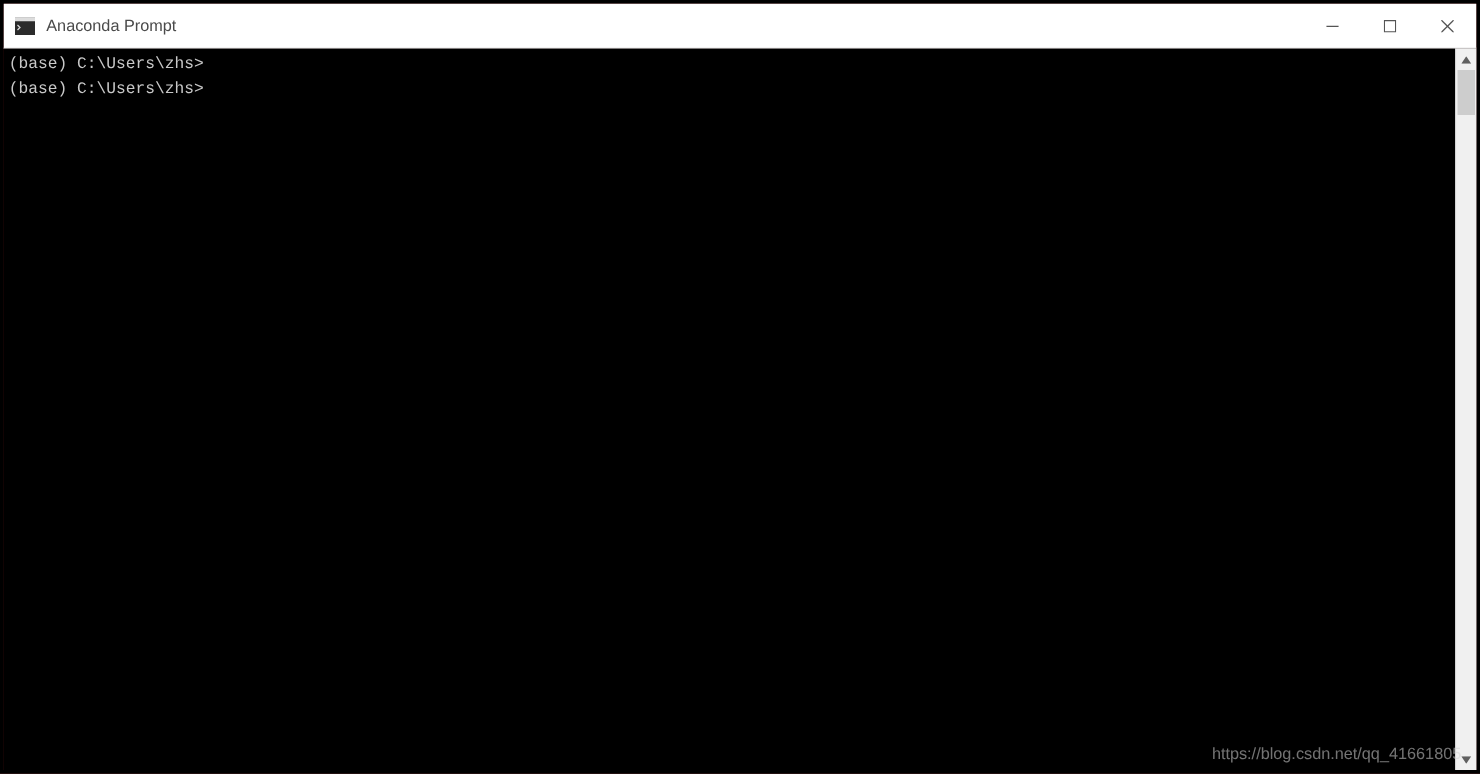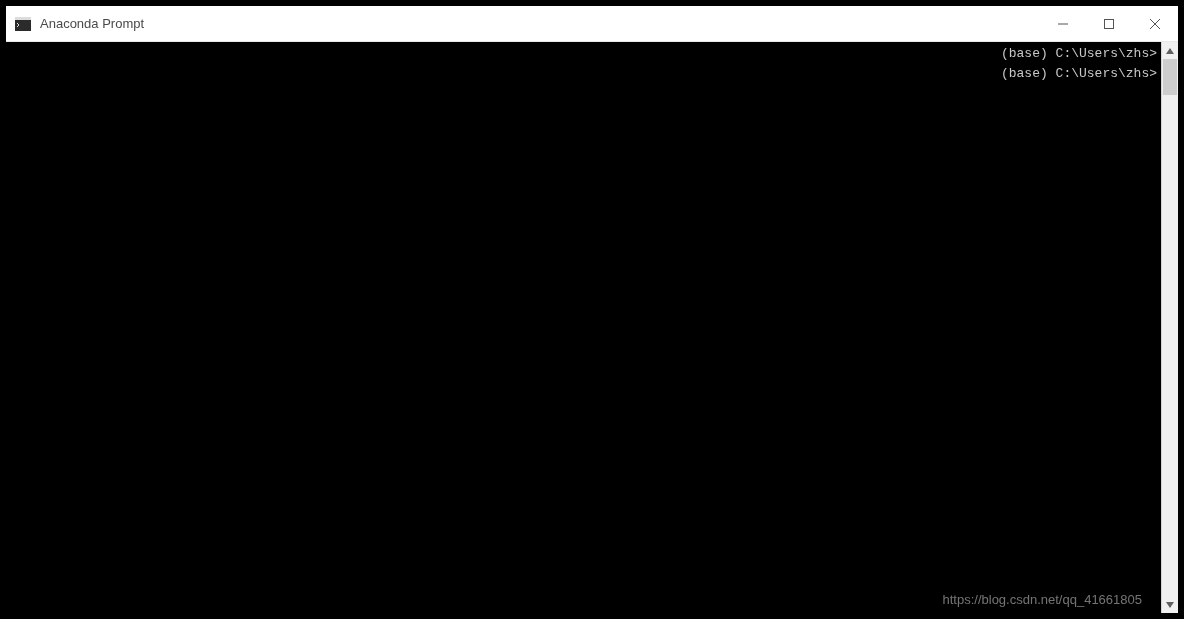--- a/index.html
+++ b/index.html
@@ -11,25 +11,24 @@
       font-family: "Segoe UI", Tahoma, sans-serif;
       background: #f0f0f0;
       width: 1184px;
       height: 619px;
       overflow: hidden;
     }
     .window {
       width: 1184px;
       height: 619px;
       background: #7f1d1d;
-      border: 6px solid #000000;
+      border: 3px solid #000000;
       display: flex;
       flex-direction: column;
       position: relative;
-      text-align: right;
     }
     .titlebar {
       height: 36px;
       background: #ffffff;
       display: flex;
       align-items: center;
       justify-content: space-between;
       padding-left: 8px;
       border-bottom: 1px solid #e8e8e8;
     }
@@ -114,21 +113,21 @@
       top: 0;
       left: 1px;
       right: 1px;
       height: 36px;
       background: #cdcdcd;
       cursor: pointer;
     }
     .watermark {
       position: absolute;
       bottom: 6px;
-      right: 36px;
+      right: 12px;
       color: rgba(210,210,210,0.55);
       font-size: 13px;
       font-family: Arial, sans-serif;
       pointer-events: none;
     }
   </style>
 </head>
 <body>
 
 <div class="window">

